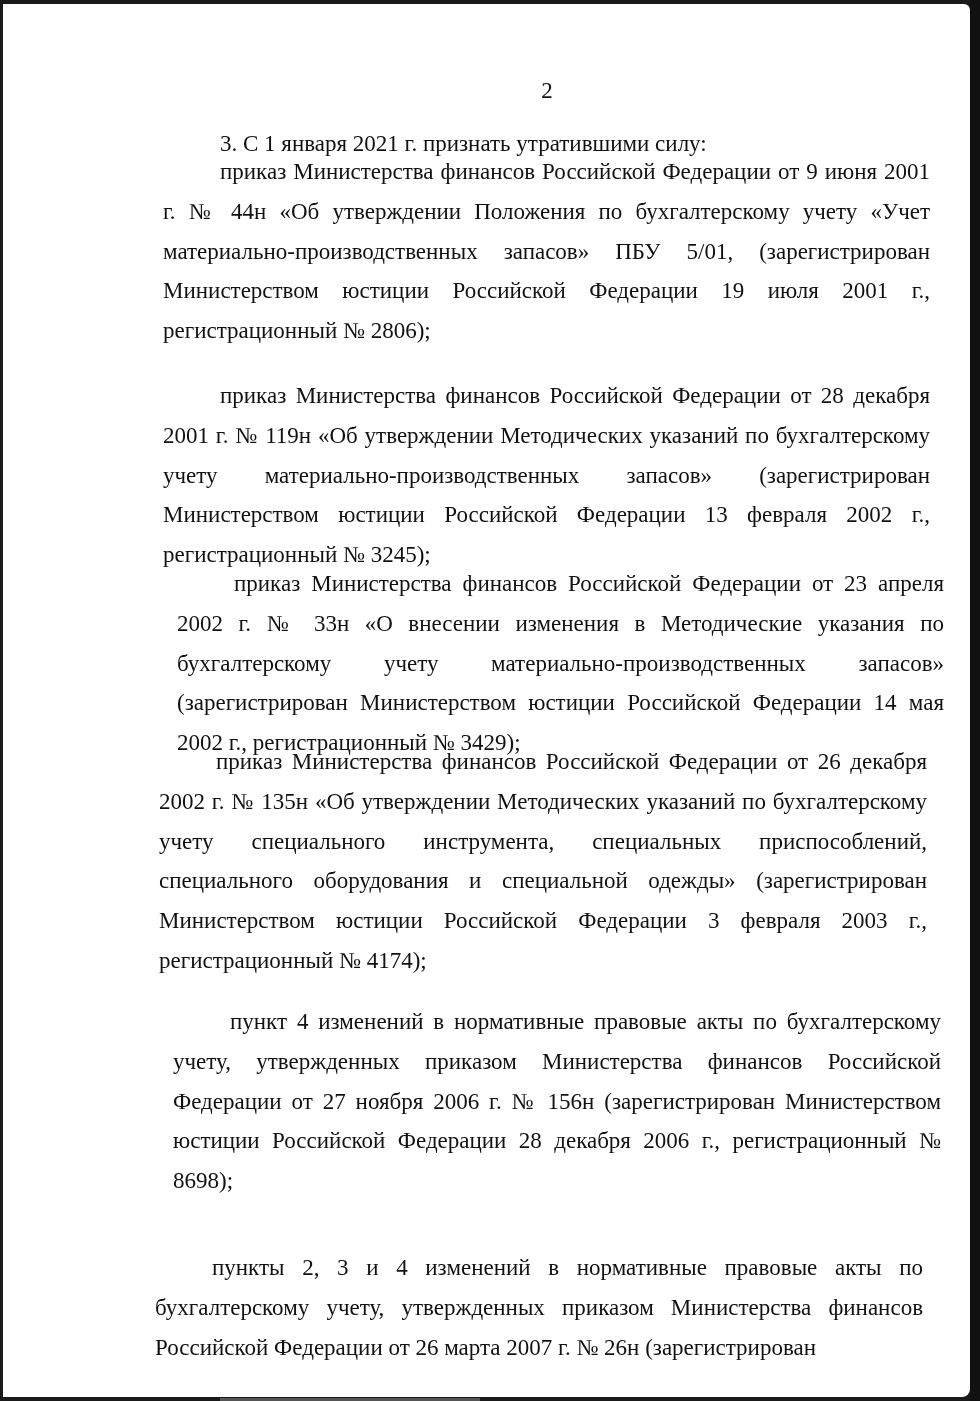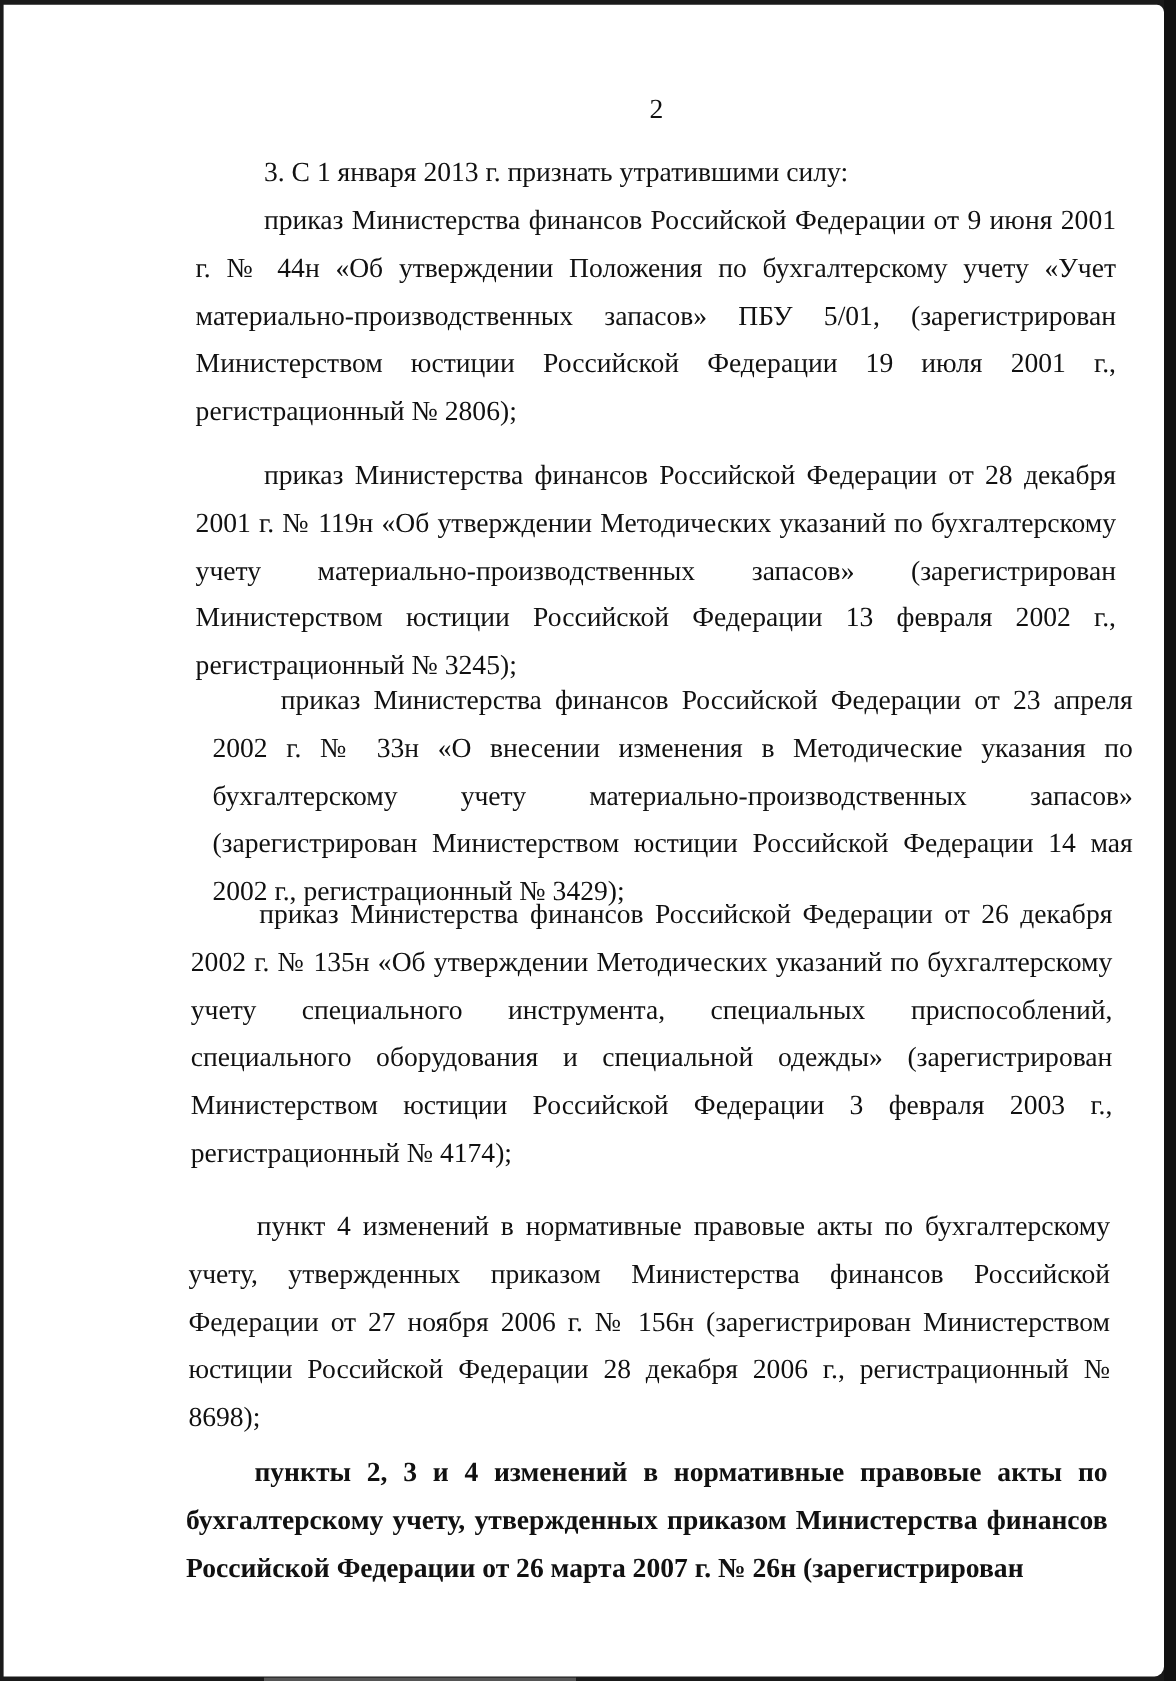--- a/index.html
+++ b/index.html
@@ -35,35 +35,35 @@
     font-size: 23px;
   }
   .para {
     position: absolute;
     text-align: justify;
     text-align-last: left;
     line-height: 39.8px;
   }
   .para .indent { display: inline-block; width: 57px; }
   #p0 { left: 160px; top: 120px; width: 770px; }
-  #p1 { left: 160px; top: 160px; width: 767px; }
+  #p1 { left: 160px; top: 148px; width: 767px; }
   #p2 { left: 160px; top: 372px; width: 767px; }
   #p3 { left: 174px; top: 560px; width: 767px; }
   #p4 { left: 156px; top: 738px; width: 768px; }
-  #p5 { left: 154px; top: 998px; width: 768px; }
-  #p6 { left: 152px; top: 1203px; width: 768px; font-weight: bold; }
+  #p5 { left: 170px; top: 998px; width: 768px; }
+  #p6 { left: 152px; top: 1244px; width: 768px; }
 </style>
 </head>
 <body>
 
 <div class="page">
   <div class="text">
     <div class="page-number">2</div>
 
-    <div class="para" id="p0"><span class="indent"></span><span>3. С 1 января 2013 г. признать утратившими силу:</span></div>
+    <div class="para" id="p0"><span class="indent"></span><span>3. С 1 января 2021 г. признать утратившими силу:</span></div>
 
     <div class="para" id="p1"><span class="indent"></span><span>приказ Министерства финансов Российской Федерации от 9 июня 2001 г. № 44н «Об утверждении Положения по бухгалтерскому учету «Учет материально-производственных запасов» ПБУ 5/01, (зарегистрирован Министерством юстиции Российской Федерации 19 июля 2001 г., регистрационный № 2806);</span></div>
 
     <div class="para" id="p2"><span class="indent"></span><span>приказ Министерства финансов Российской Федерации от 28 декабря 2001 г. № 119н «Об утверждении Методических указаний по бухгалтерскому учету материально-производственных запасов» (зарегистрирован Министерством юстиции Российской Федерации 13 февраля 2002 г., регистрационный № 3245);</span></div>
 
     <div class="para" id="p3"><span class="indent"></span><span>приказ Министерства финансов Российской Федерации от 23 апреля 2002 г. № 33н «О внесении изменения в Методические указания по бухгалтерскому учету материально-производственных запасов» (зарегистрирован Министерством юстиции Российской Федерации 14 мая 2002 г., регистрационный № 3429);</span></div>
 
     <div class="para" id="p4"><span class="indent"></span><span>приказ Министерства финансов Российской Федерации от 26 декабря 2002 г. № 135н «Об утверждении Методических указаний по бухгалтерскому учету специального инструмента, специальных приспособлений, специального оборудования и специальной одежды» (зарегистрирован Министерством юстиции Российской Федерации 3 февраля 2003 г., регистрационный № 4174);</span></div>
 
     <div class="para" id="p5"><span class="indent"></span><span>пункт 4 изменений в нормативные правовые акты по бухгалтерскому учету, утвержденных приказом Министерства финансов Российской Федерации от 27 ноября 2006 г. № 156н (зарегистрирован Министерством юстиции Российской Федерации 28 декабря 2006 г., регистрационный № 8698);</span></div>

